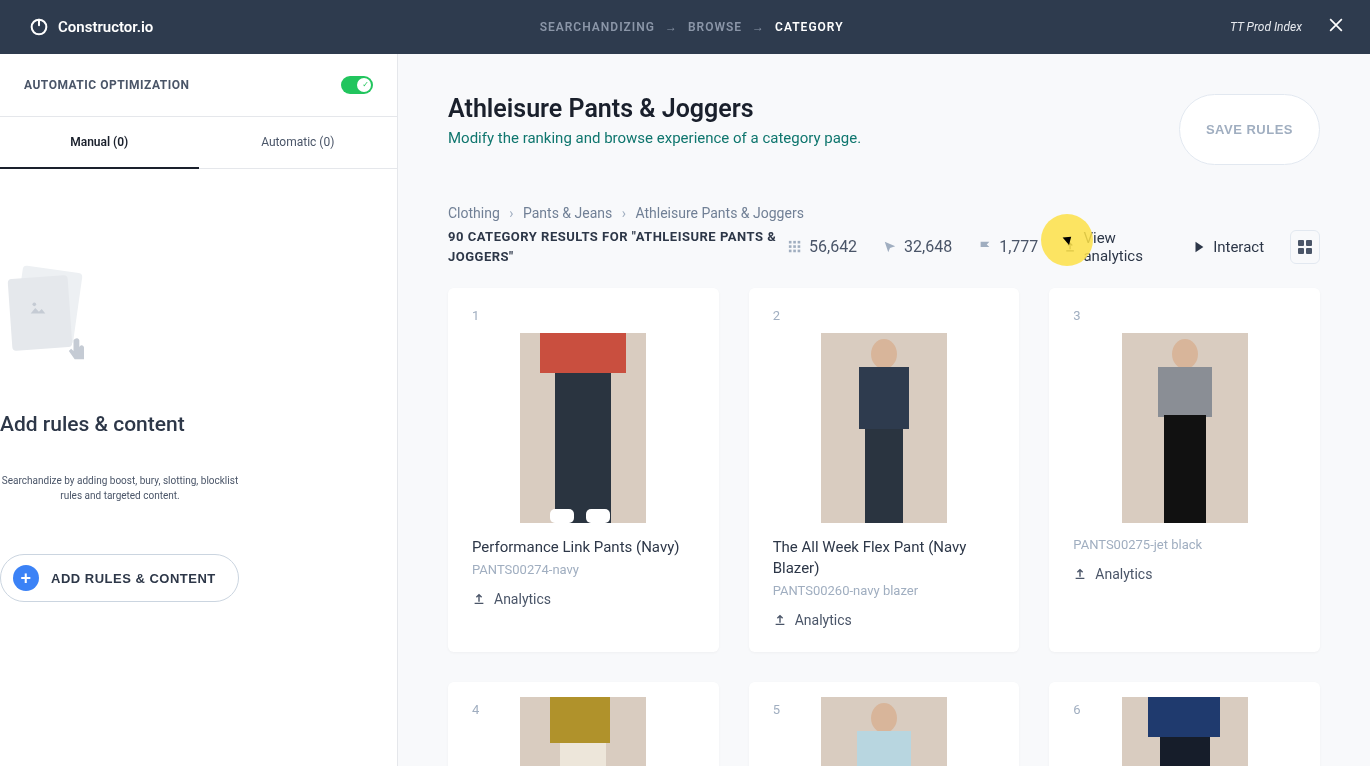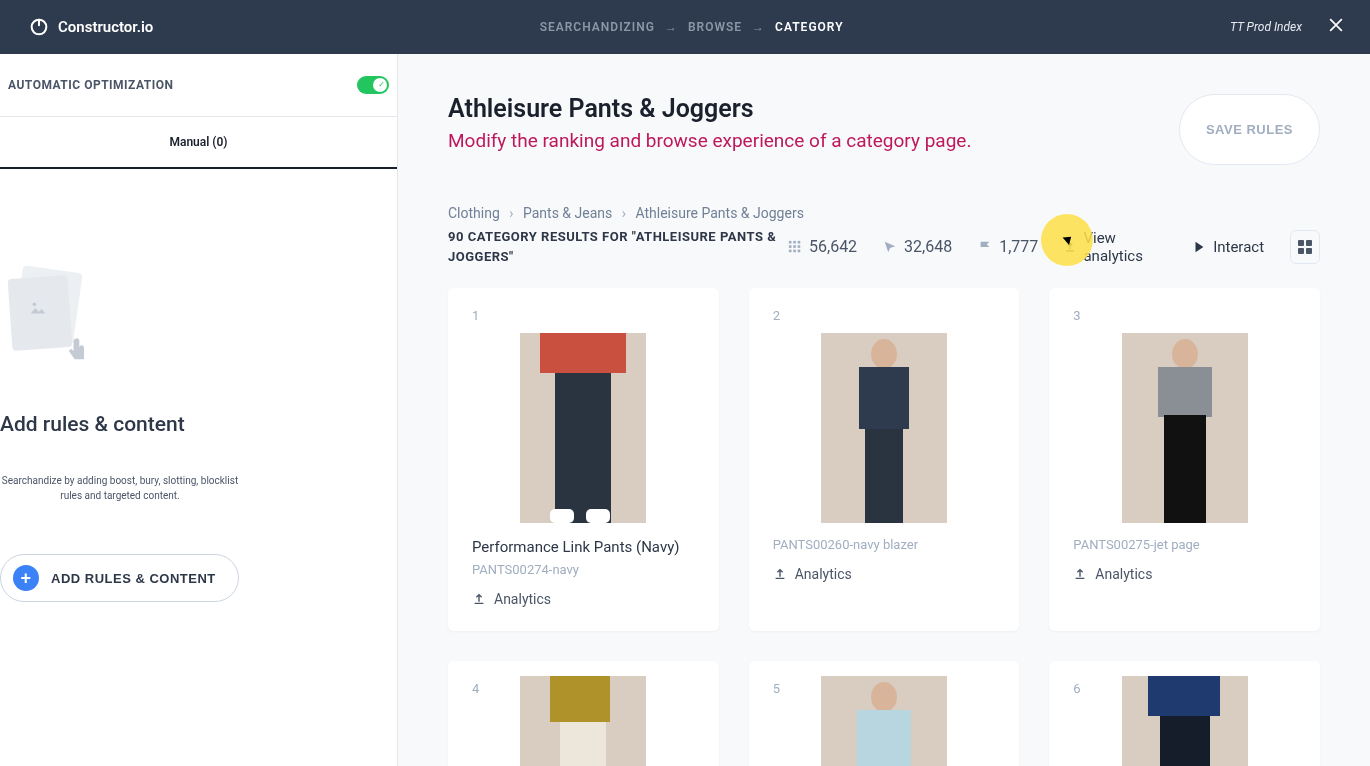--- a/index.html
+++ b/index.html
@@ -44,21 +44,21 @@
 .close-btn { color: #fff; cursor: pointer; padding: 6px; }
 .layout { display: flex; height: calc(100% - 54px); }
 .sidebar {
   width: 398px;
   background: #fff;
   border-right: 1px solid #e5e7eb;
   display: flex;
   flex-direction: column;
 }
 .auto-opt {
-  padding: 22px 8px;
+  padding: 22px 24px;
   display: flex;
   align-items: center;
   justify-content: space-between;
   border-bottom: 1px solid #e5e7eb;
 }
 .auto-opt-label {
   font-size: 12px;
   font-weight: 700;
   letter-spacing: 0.5px;
   color: #4a5568;
@@ -192,22 +192,22 @@
   align-items: flex-start;
   margin-bottom: 40px;
 }
 .page-title {
   font-size: 25px;
   font-weight: 600;
   color: #1a202c;
   margin-bottom: 6px;
 }
 .page-subtitle {
-  font-size: 19px;
-  color: #be185d;
+  font-size: 15px;
+  color: #0f766e;
 }
 .save-btn {
   border: 1px solid #e2e8f0;
   background: #fff;
   color: #a0aec0;
   border-radius: 999px;
   padding: 27px 26px;
   font-size: 13px;
   font-weight: 700;
   letter-spacing: 0.5px;
@@ -369,20 +369,21 @@
 <div class="layout">
   <div class="sidebar">
     <div class="auto-opt">
       <span class="auto-opt-label">AUTOMATIC OPTIMIZATION</span>
       <div class="toggle">
           <span class="check">✓</span>
         </div>
     </div>
     <div class="tabs">
       <div class="tab active">Manual (0)</div>
+      <div class="tab">Automatic (0)</div>
     </div>
     <div class="empty-state">
       <div class="empty-illustration">
         <div class="paper p1"></div>
         <div class="paper p2"></div>
         <svg class="img-ic" width="28" height="22" viewBox="0 0 24 24" fill="currentColor">
             <path d="M4 18 L9 12 L13 16 L16 13 L20 18 Z"></path>
             <circle cx="8" cy="8" r="2"></circle>
           </svg>
         <svg class="hand" width="34" height="28" viewBox="0 0 24 24" fill="currentColor">
@@ -490,39 +491,40 @@
 
       <div class="card">
         <div class="card-num">2</div>
         <div class="card-img">
             <div class="ph ph2">
               <div class="head"></div>
               <div class="shirt"></div>
               <div class="torso"></div>
             </div>
           </div>
+        <div class="card-title">The All Week Flex Pant (Navy Blazer)</div>
         <div class="card-sku">PANTS00260-navy blazer</div>
         <div class="card-analytics">
           <svg viewBox="0 0 16 16" fill="none" stroke="currentColor" stroke-width="1.6">
               <path d="M8 11 V3 M5 6 L8 3 L11 6 M3 13 H13"></path>
             </svg>
           <span>Analytics</span>
         </div>
       </div>
 
       <div class="card">
         <div class="card-num">3</div>
         <div class="card-img">
             <div class="ph ph3">
               <div class="head"></div>
               <div class="shirt"></div>
               <div class="torso"></div>
             </div>
           </div>
-        <div class="card-sku">PANTS00275-jet page</div>
+        <div class="card-sku">PANTS00275-jet black</div>
         <div class="card-analytics">
           <svg viewBox="0 0 16 16" fill="none" stroke="currentColor" stroke-width="1.6">
               <path d="M8 11 V3 M5 6 L8 3 L11 6 M3 13 H13"></path>
             </svg>
           <span>Analytics</span>
         </div>
       </div>
 
       <div class="card partial">
         <div class="card-num">4</div>

